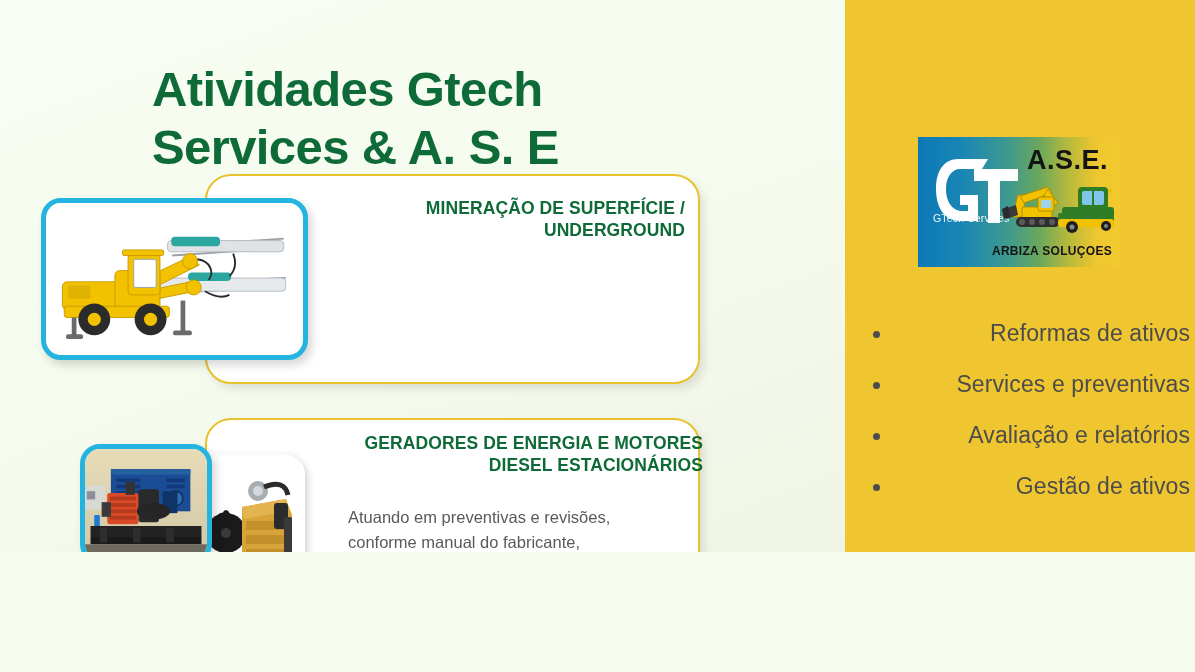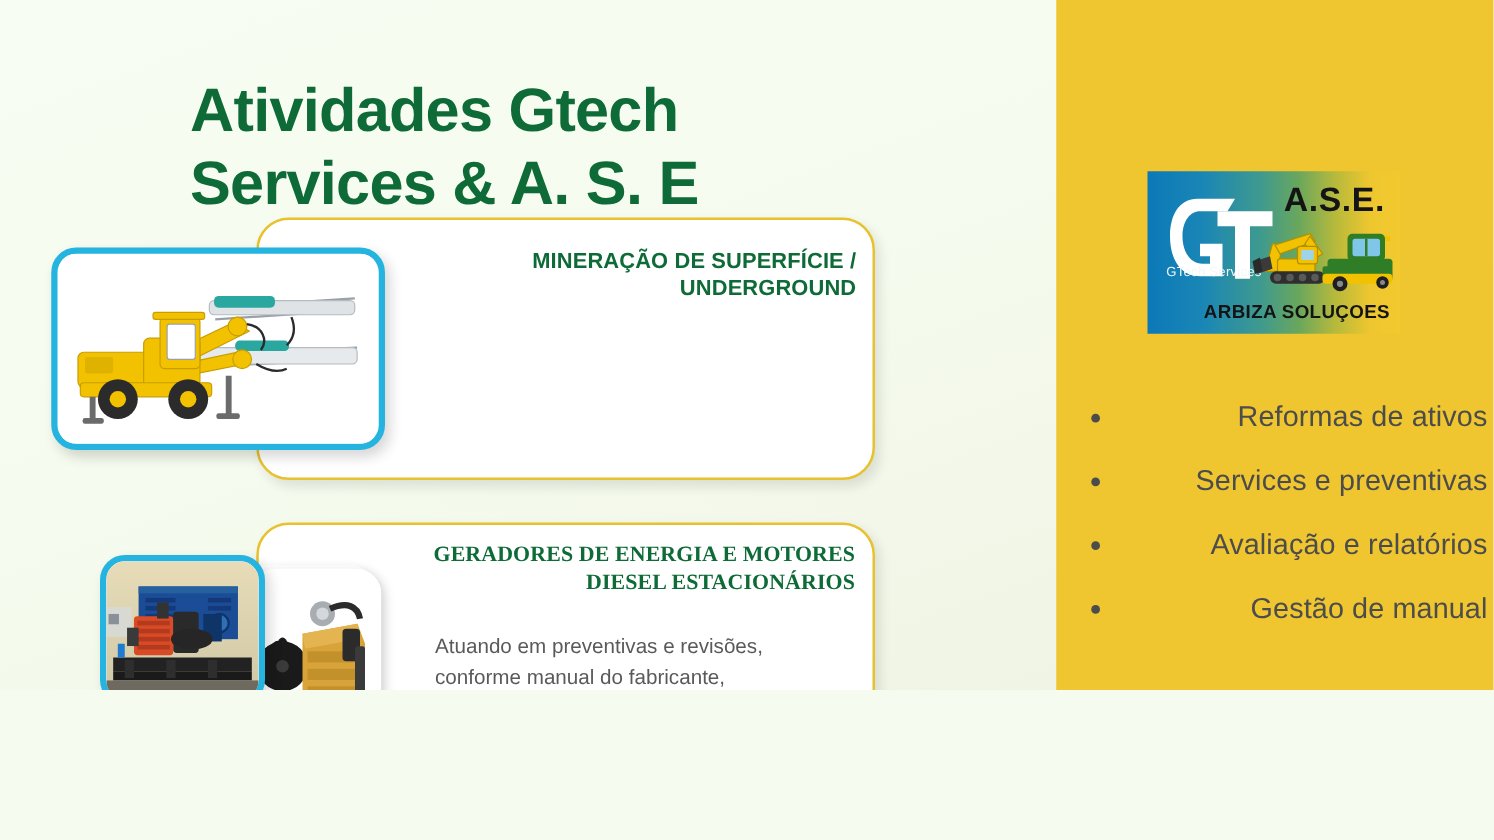--- a/index.html
+++ b/index.html
@@ -73,21 +73,21 @@
     top: 8px;
     font-size: 27px;
     font-weight: bold;
     color: #141414;
     letter-spacing: .5px;
   }
   .arbiza-label {
     position: absolute;
     right: 8px;
     bottom: 9px;
-    font-size: 15px;
+    font-size: 12px;
     font-weight: bold;
     color: #141414;
     letter-spacing: .3px;
   }
   .machines-svg {
     position: absolute;
     left: 78px;
     top: 36px;
     width: 124px;
     height: 62px;
@@ -161,21 +161,21 @@
   .card-head {
     position: absolute;
     font-size: 17.5px;
     font-weight: bold;
     color: #0e6b37;
     line-height: 1.25;
     letter-spacing: .1px;
     text-align: right;
   }
   .card-1 .card-head { left: 106px; top: 22px; width: 372px; }
-  .card-2 .card-head { left: 105px; top: 13px; width: 372px; font-family: Liberation Serif, serif; }
+  .card-2 .card-head { left: 124px; top: 13px; width: 372px; }
 
   .card-body {
     position: absolute;
     font-size: 16.5px;
     color: #5a5a5a;
     line-height: 1.50;
   }
   .card-1 .card-body { left: 123px; top: 83px; width: 318px; }
   .card-2 .card-body { left: 141px; top: 85px; width: 305px; }
 
@@ -401,16 +401,16 @@
           <circle cx="110" cy="53" r="2" fill="#888"></circle>
         </g>
       </svg>
     </div>
   </div>
 
   <ul class="bullets">
     <li>Reformas de ativos</li>
     <li>Services e preventivas</li>
     <li>Avaliação e relatórios</li>
-    <li>Gestão de manual</li>
+    <li>Gestão de ativos</li>
   </ul>
 
 </div>
 
 </body></html>

